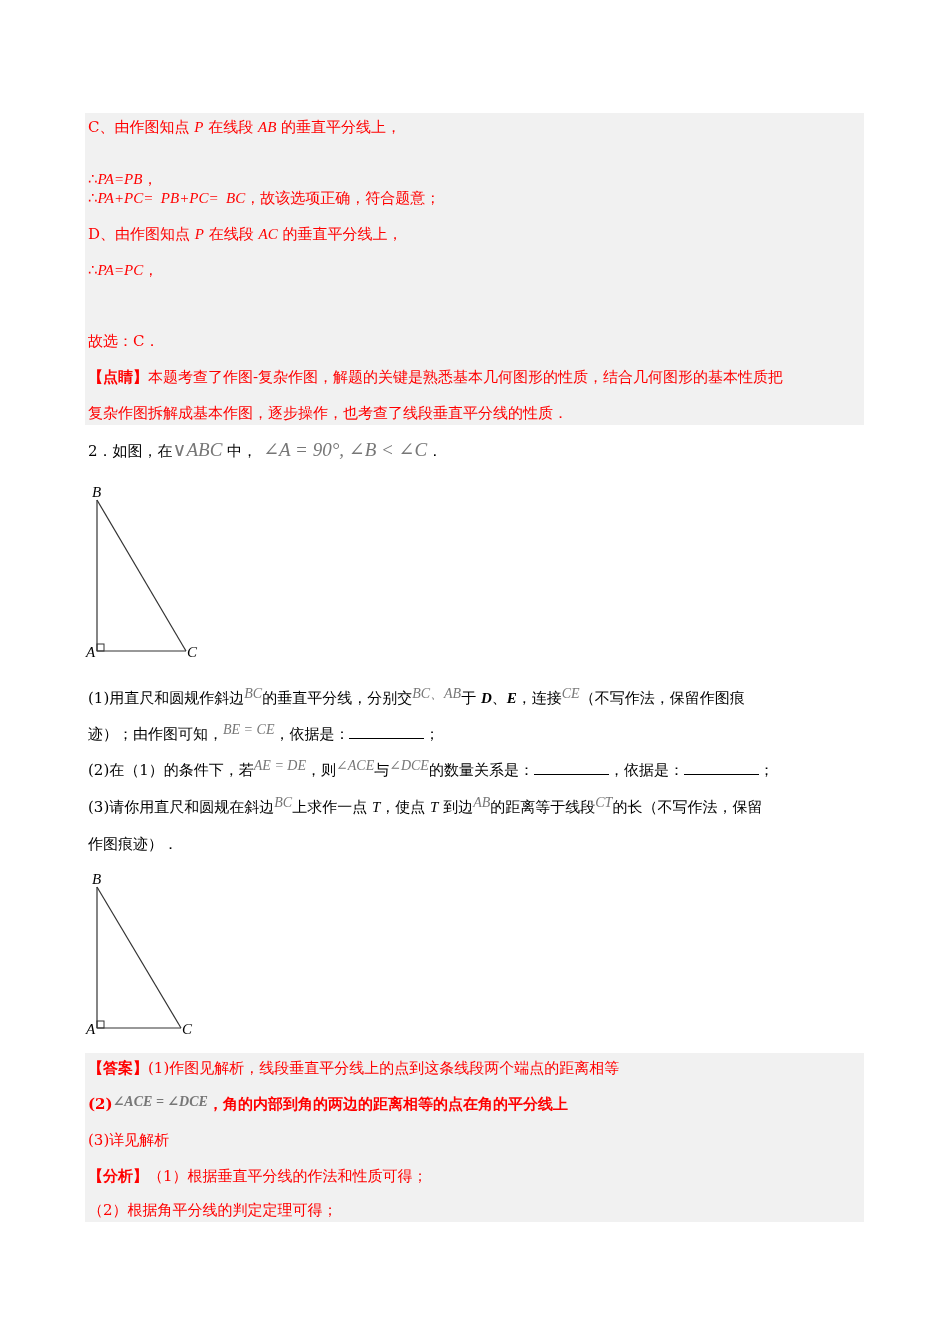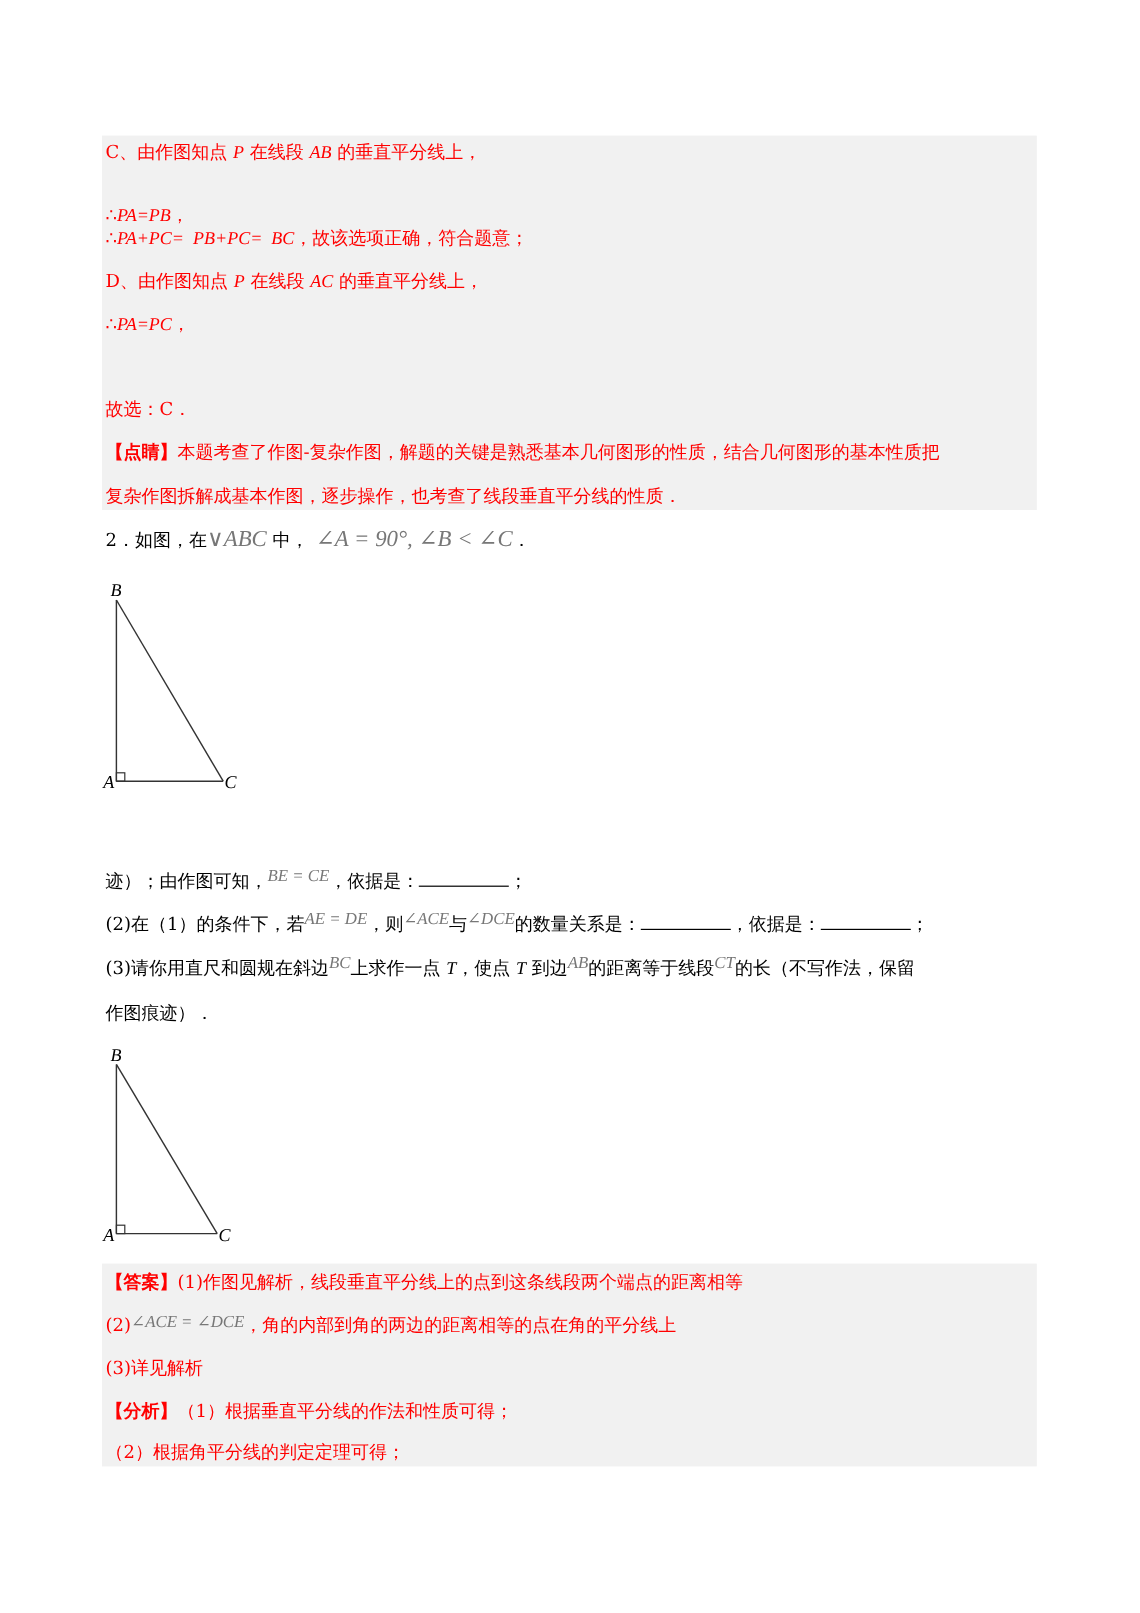--- a/index.html
+++ b/index.html
@@ -57,20 +57,23 @@
   <svg class="fig" style="left:80px; top:480px;" width="140" height="185" viewBox="80 480 140 185">
     <line x1="97" y1="500" x2="97" y2="651" stroke="#333" stroke-width="1.2"></line>
     <line x1="97" y1="651" x2="186" y2="651" stroke="#333" stroke-width="1.2"></line>
     <line x1="97" y1="500" x2="186" y2="651" stroke="#333" stroke-width="1.2"></line>
     <rect x="97" y="644" width="7" height="7" fill="none" stroke="#333" stroke-width="1"></rect>
     <text class="fig-label" x="92" y="497">B</text>
     <text class="fig-label" x="86" y="657">A</text>
     <text class="fig-label" x="187" y="657">C</text>
   </svg>
 
+  <div class="line black" style="top:688px;">
+    <span>(1)用直尺和圆规作斜边</span><span class="gmath-sup">BC</span><span>的垂直平分线，分别交</span><span class="gmath-sup">BC</span><span class="gmath-sup">、</span><span class="gmath-sup">AB</span><span>于 </span><span class="math" style="font-weight:bold;">D</span><span>、</span><span class="math" style="font-weight:bold;">E</span><span>，连接</span><span class="gmath-sup">CE</span><span>（不写作法，保留作图痕</span>
+  </div>
   <div class="line black" style="top:724px;">
     <span>迹）；由作图可知，</span><span class="gmath-sup">BE = CE</span><span>，依据是：</span><span class="blank"></span><span>；</span>
   </div>
 
   <div class="line black" style="top:760px;">
     <span>(2)在（1）的条件下，若</span><span class="gmath-sup">AE = DE</span><span>，则</span><span class="gmath-sup">∠ACE</span><span>与</span><span class="gmath-sup">∠DCE</span><span>的数量关系是：</span><span class="blank"></span><span>，依据是：</span><span class="blank"></span><span>；</span>
   </div>
 
   <div class="line black" style="top:797px;">
     <span>(3)请你用直尺和圆规在斜边</span><span class="gmath-sup">BC</span><span>上求作一点 </span><span class="math">T</span><span>，使点 </span><span class="math">T</span><span> 到边</span><span class="gmath-sup">AB</span><span>的距离等于线段</span><span class="gmath-sup">CT</span><span>的长（不写作法，保留</span>
@@ -87,21 +90,21 @@
     <text class="fig-label" x="92" y="884">B</text>
     <text class="fig-label" x="86" y="1034">A</text>
     <text class="fig-label" x="182" y="1034">C</text>
   </svg>
 
   <div class="box" style="left:85px; top:1053px; width:779px; height:169px;"></div>
 
   <div class="line red" style="top:1058px;">
     <span class="bracket">【答案】</span><span>(1)作图见解析，线段垂直平分线上的点到这条线段两个端点的距离相等</span>
   </div>
-  <div class="line red" style="top:1094px;">
+  <div class="line red" style="top:1094px;font-weight:bold;">
     <span>(2)</span><span class="gmath-sup" style="top:-3px;">∠ACE = ∠DCE</span><span>，角的内部到角的两边的距离相等的点在角的平分线上</span>
   </div>
   <div class="line red" style="top:1130px;">
     <span>(3)详见解析</span>
   </div>
   <div class="line red" style="top:1166px;">
     <span class="bracket">【分析】</span><span>（1）根据垂直平分线的作法和性质可得；</span>
   </div>
   <div class="line red" style="top:1200px;">
     <span>（2）根据角平分线的判定定理可得；</span>

